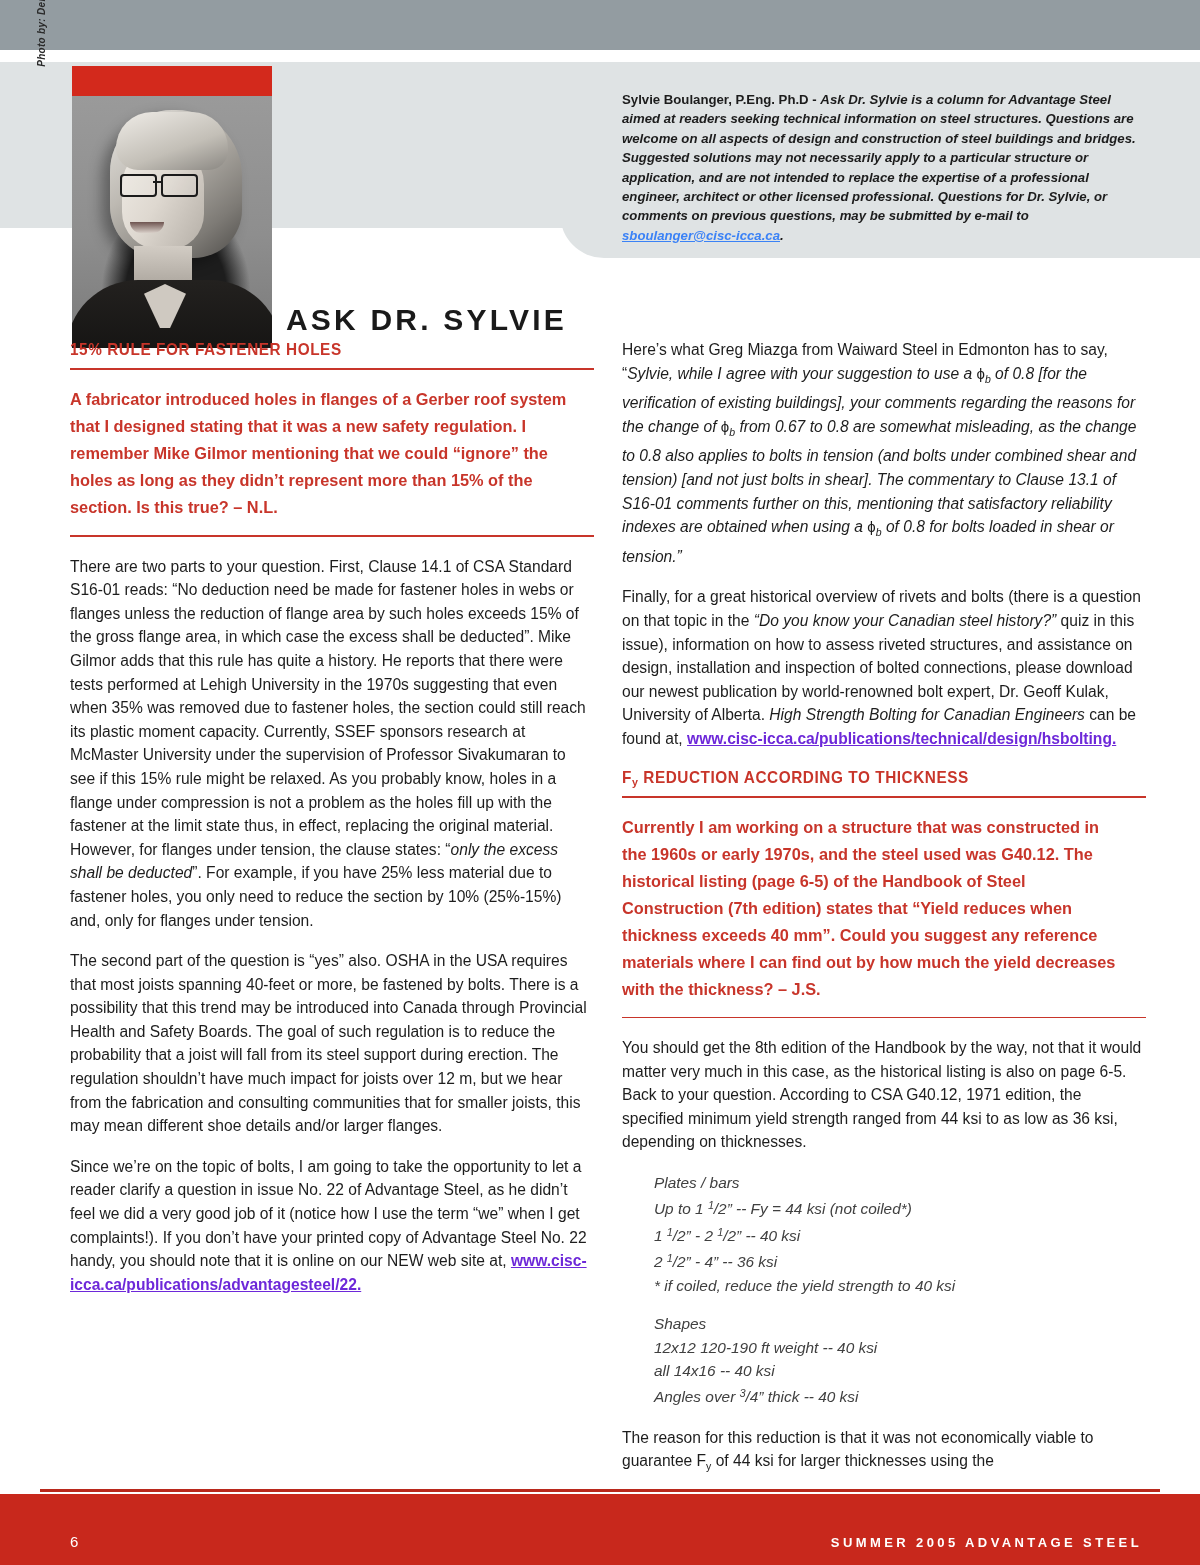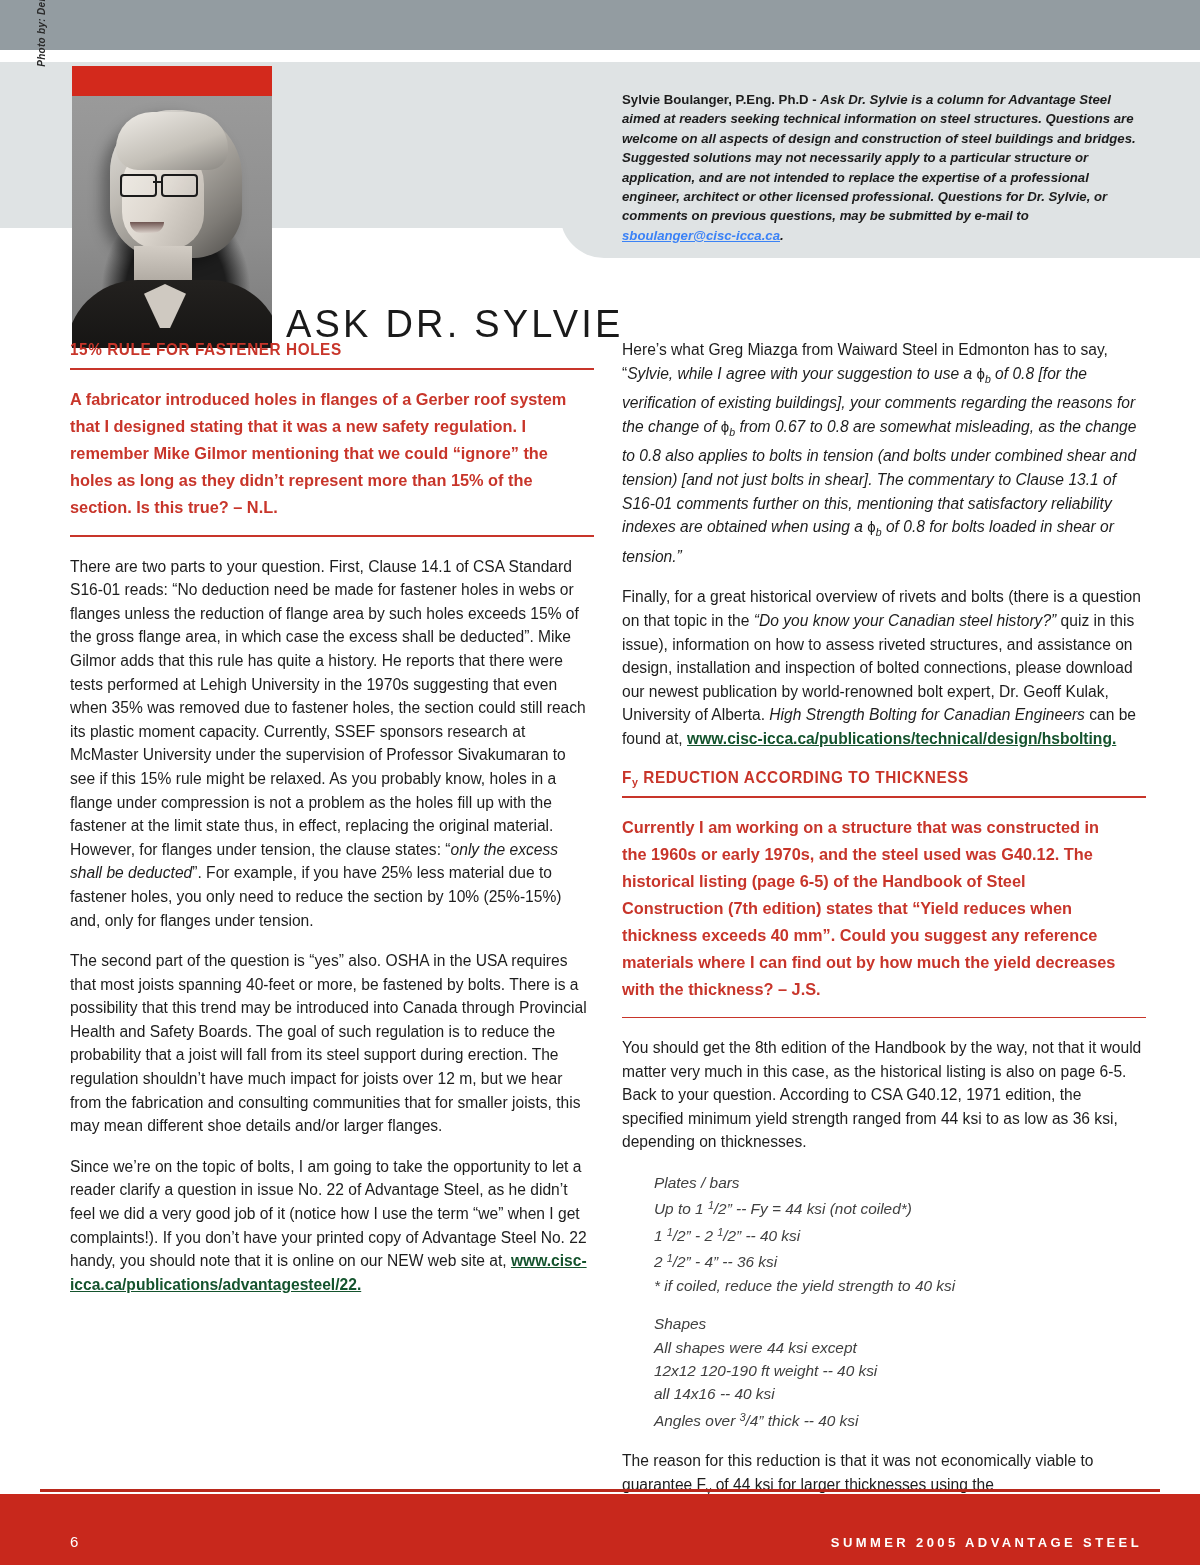--- a/index.html
+++ b/index.html
@@ -161,22 +161,22 @@
   #intro-blurb a {
     color: #3b82f6;
     text-decoration: underline;
     font-weight: bold;
   }
 
   
   #column-title {
     position: absolute;
     left: 286px; top: 303px;
-    font-size: 38px;
-    font-weight: 400;
+    font-size: 30px;
+    font-weight: 700;
     letter-spacing: 3.2px;
     color: #1a1a1a;
   }
 
   
   .column {
     position: absolute;
     top: 340px;
     width: 524px;
   }
@@ -222,21 +222,21 @@
 
   p.body {
     font-size: 15.6px;
     line-height: 23.6px;
     color: #1d1d1d;
     margin: 0 0 17px 0;
     text-align: left;
   }
   p.body i { font-style: italic; }
   p.body a {
-    color: #14532d;
+    color: #6d28d9;
     text-decoration: underline;
     font-weight: bold;
   }
   .phi {
     font-style: normal;
     font-size: 15px;
   }
   .phi sub {
     font-size: 10.5px;
     font-style: italic;
@@ -355,21 +355,20 @@
     <div class="grp">
       <div>Plates / bars</div>
       <div><span>Up to 1 </span><span class="frac"><span>1</span></span><span>/2</span><span>” -- Fy = 44 ksi (not coiled*)</span></div>
       <div><span>1 </span><span class="frac"><span>1</span></span><span>/2</span><span>” - 2 </span><span class="frac"><span>1</span></span><span>/2</span><span>” -- 40 ksi</span></div>
       <div><span>2 </span><span class="frac"><span>1</span></span><span>/2</span><span>” - 4” -- 36 ksi</span></div>
       <div>* if coiled, reduce the yield strength to 40 ksi</div>
     </div>
 
     <div class="grp">
       <div>Shapes</div>
-      <div>All shapes were 44 ksi except</div>
       <div>12x12  120-190 ft weight -- 40 ksi</div>
       <div>all 14x16 -- 40 ksi</div>
       <div><span>Angles over </span><span class="frac"><span>3</span></span><span>/4</span><span>” thick -- 40 ksi</span></div>
     </div>
   </div>
 
   <p class="body"><span>The reason for this reduction is that it was not economically viable to guarantee  F</span><span class="sub">y</span><span> of 44 ksi for larger thicknesses using the</span></p>
 </div>
 
 <div id="footer-hairline"></div>

